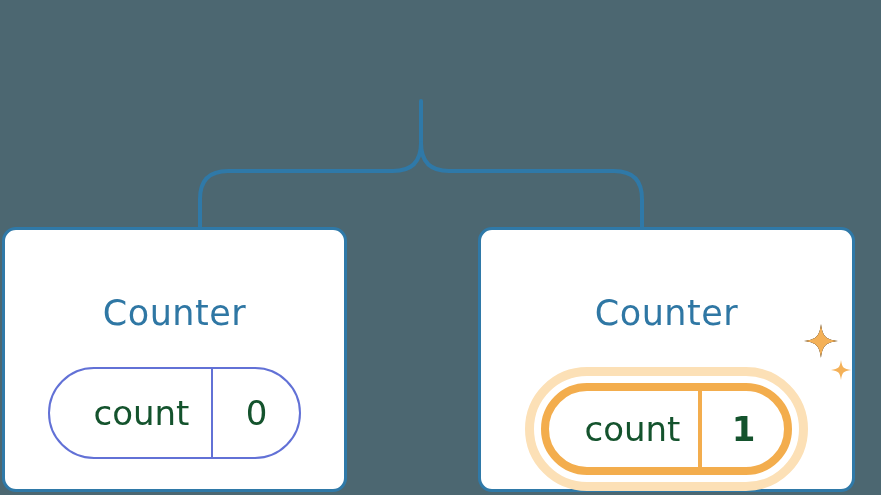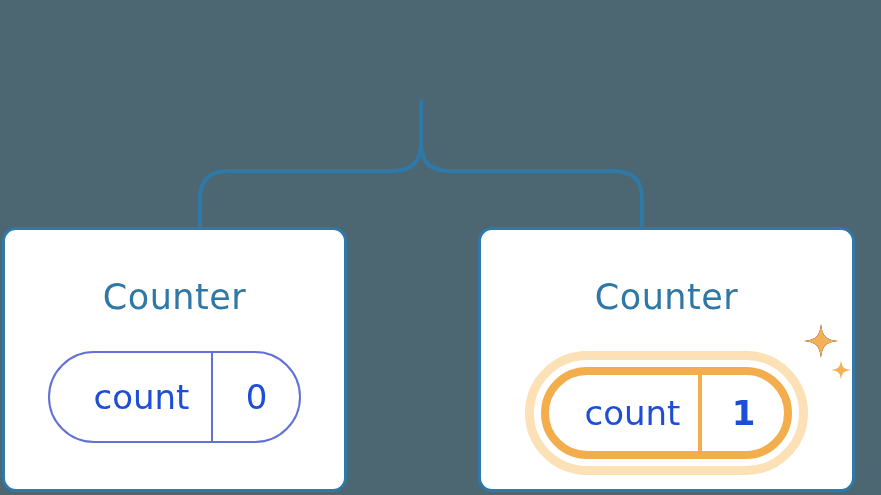--- a/index.html
+++ b/index.html
@@ -59,21 +59,21 @@
     white-space: nowrap;
   }
   #node-root .node-title {
     font-size: 37px;
   }
 
   
   .node-child {
     top: 227px;
     height: 265px;
-    padding-top: 50px;
+    padding-top: 66px;
   }
   #node-counter-left {
     left: 2px;
     width: 345px;
   }
   #node-counter-right {
     left: 478px;
     width: 377px;
   }
   .node-child .node-title {
@@ -100,21 +100,21 @@
     box-sizing: border-box;
     height: 92px;
     overflow: hidden;
   }
   .pill-key,
   .pill-val {
     display: flex;
     align-items: center;
     justify-content: center;
     font-family: "DejaVu Sans", sans-serif;
-    color: #1d4ed8;
+    color: #14532d;
     line-height: 1;
     box-sizing: border-box;
   }
   .pill-key {
     font-size: 34px;
     padding: 0 22px 0 44px;
   }
   .pill-val {
     font-size: 34px;
     border-left: 2px solid #6271d6;

